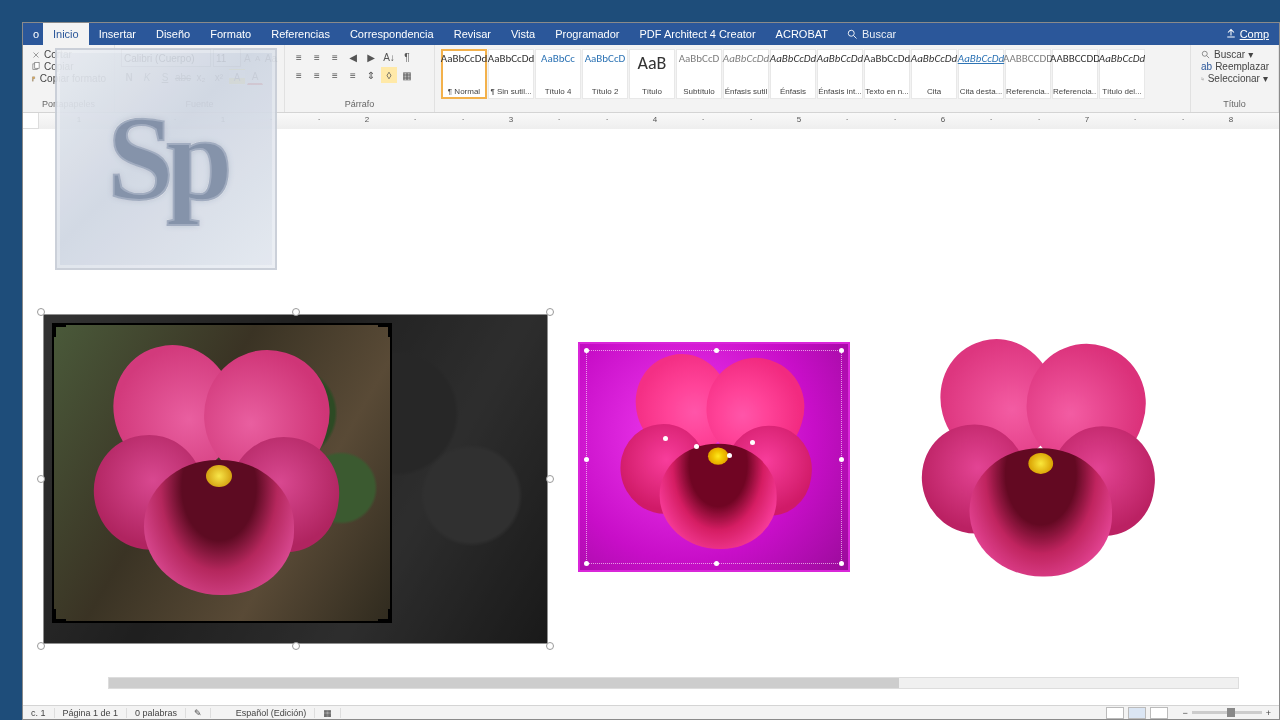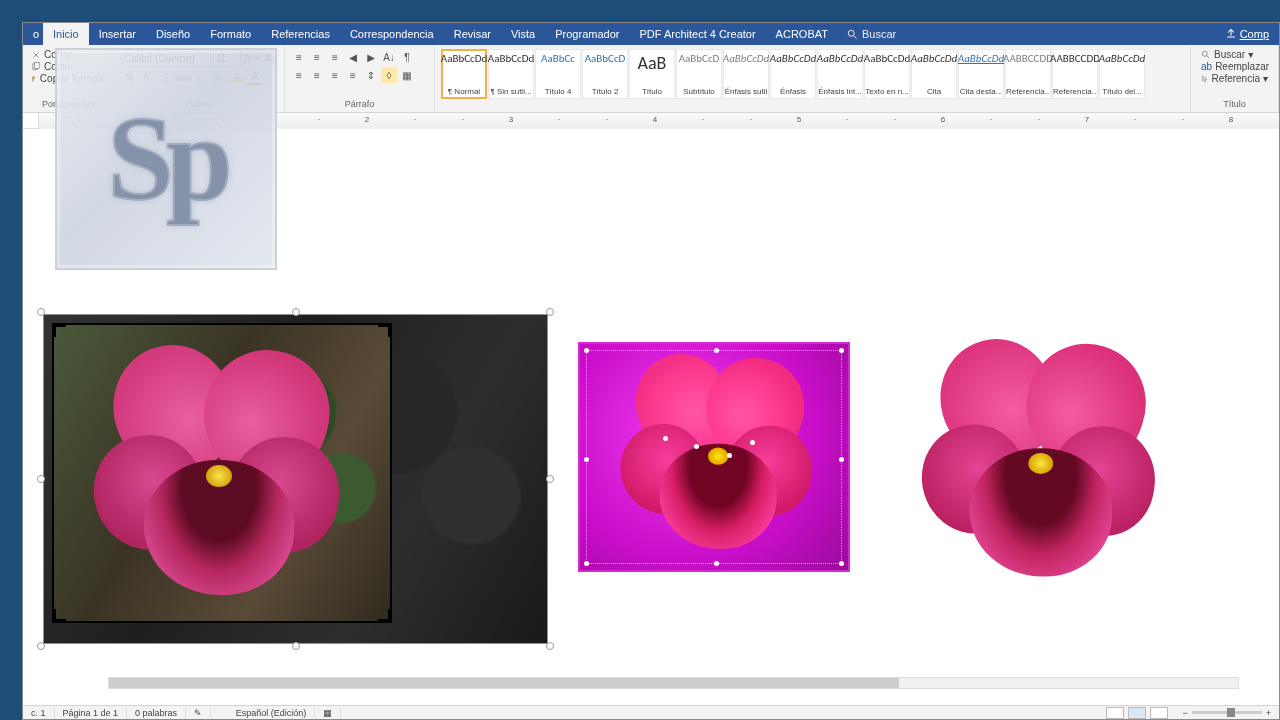--- a/index.html
+++ b/index.html
@@ -267,21 +267,21 @@
         <div class="row"><svg width="10" height="10" viewBox="0 0 16 16">
               <circle cx="6" cy="6" r="4" fill="none" stroke="#555"></circle>
               <line x1="9" y1="9" x2="13" y2="13" stroke="#555"></line>
             </svg><span>Buscar</span> ▾</div>
         <div class="row">
             <span style="color:#2b579a;">ab</span>
             <span>Reemplazar</span>
           </div>
         <div class="row"><svg width="10" height="10" viewBox="0 0 16 16">
               <path d="M3 2l0 10 3-3 2 5 2-1-2-5 4 0z" fill="#fff" stroke="#555"></path>
-            </svg><span>Referencia</span> ▾</div>
+            </svg><span>Seleccionar</span> ▾</div>
       </div>
       <div class="glabel">Título</div>
     </div>
   </div>
 
   <div class="ruler">
     <div class="vtab"></div>
     <div class="track" id="ruler-track">
         <span class="mark" style="left: 40px;">1</span>
         <span class="mark" style="left: 88px;">·</span>

